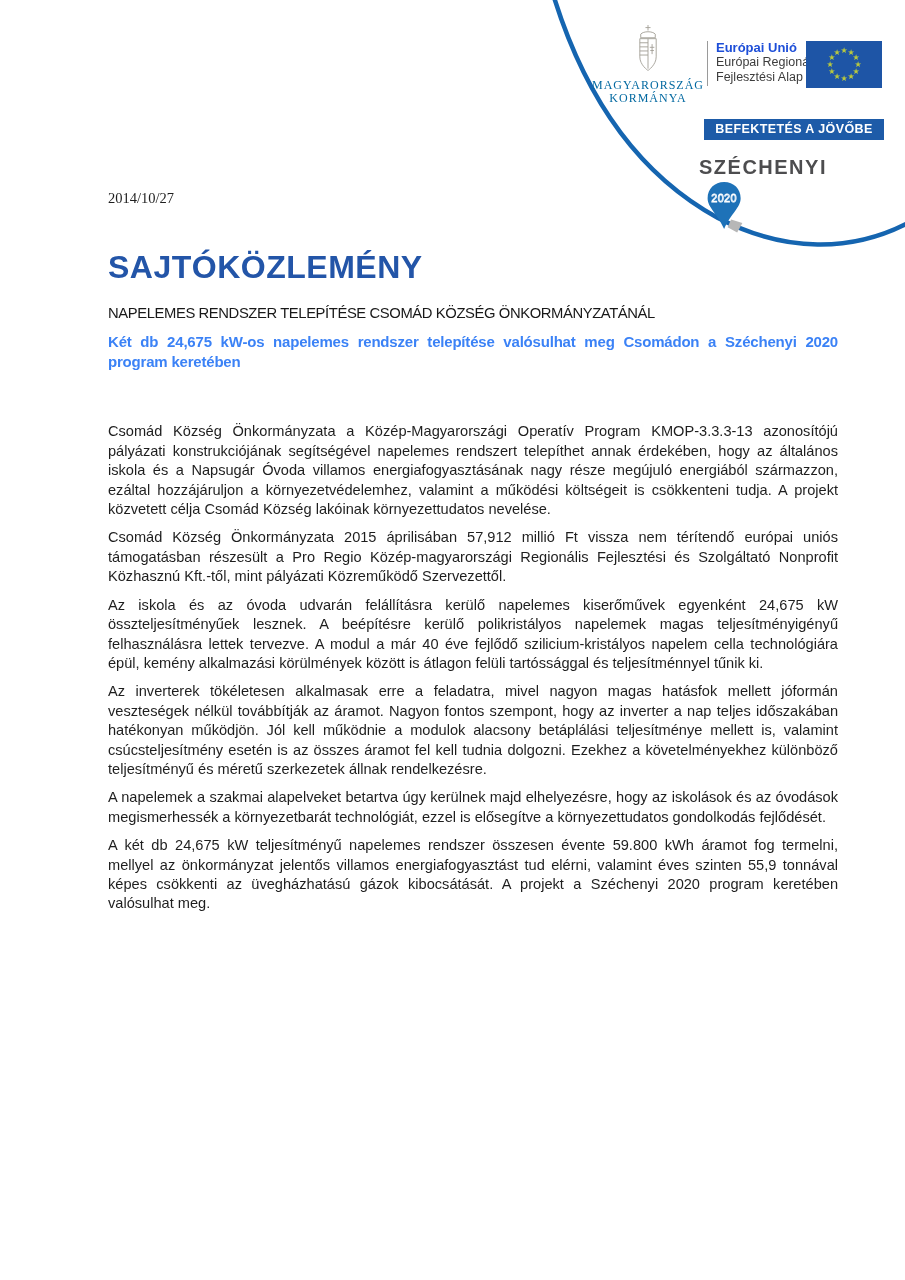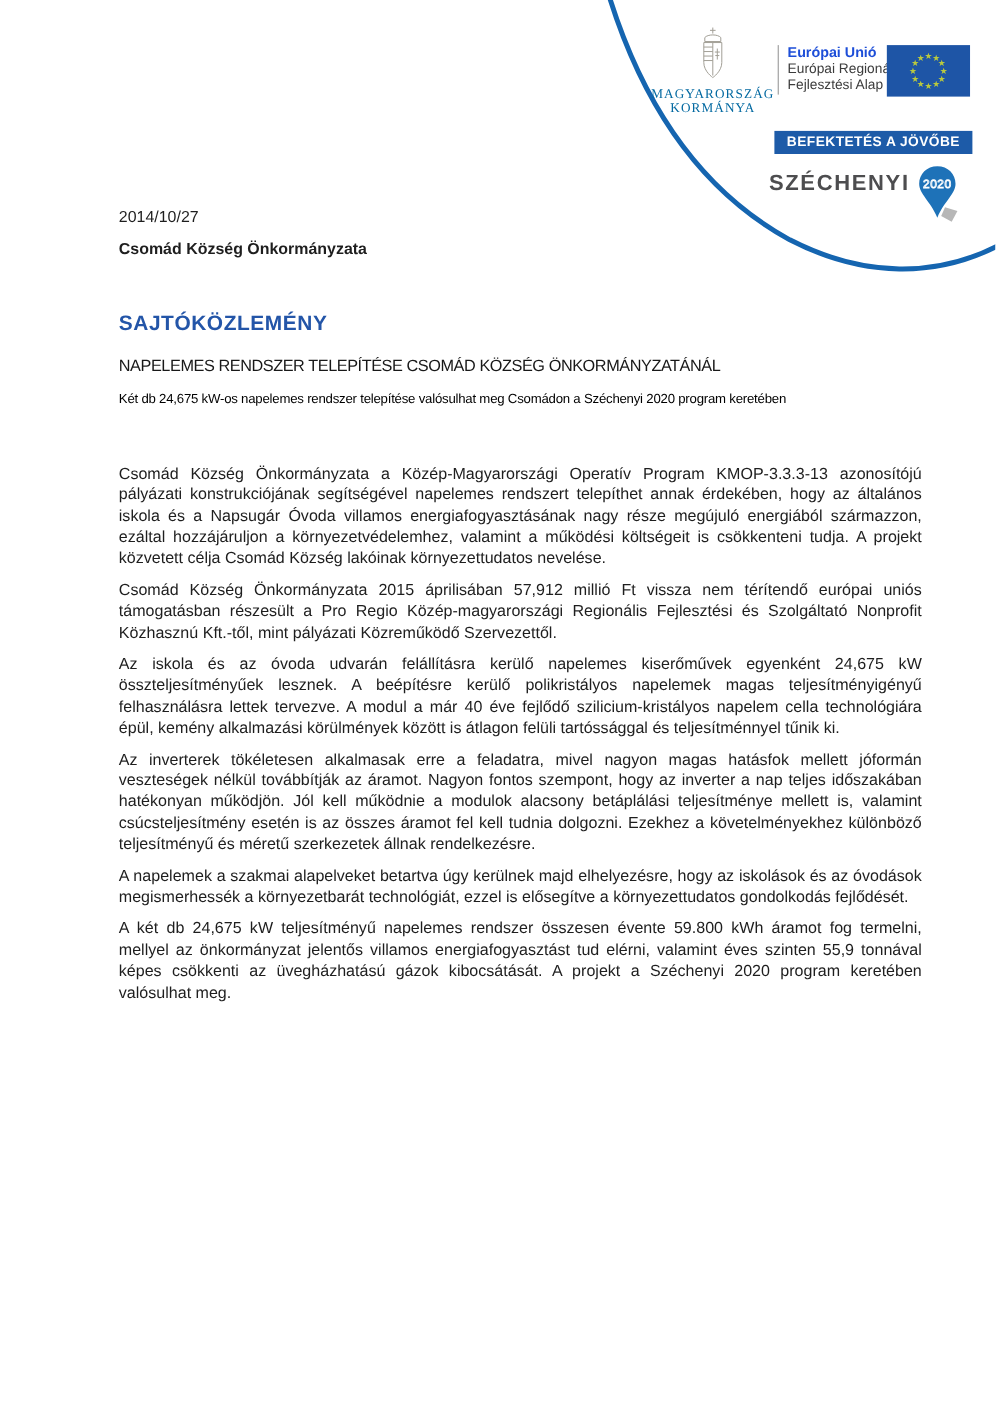--- a/index.html
+++ b/index.html
@@ -26,46 +26,46 @@
   .eu-text .l1 { font-weight:bold; color:#1d4ed8; font-size:13px; }
 
   .eu-flag { position:absolute; left:806px; top:41px; }
 
   .banner {
     position:absolute; left:704px; top:91px; width:180px; height:21px;
     background:#1d5ba8; color:#ffffff; font-weight:bold; font-size:12.5px;
     text-align:center; line-height:21px; letter-spacing:0.4px;margin-top:28px;
   }
 
-  .szechenyi { position:absolute; left:699px; top:148px; display:flex; align-items:flex-start; }
+  .szechenyi { position:absolute; left:699px; top:148px; display:flex; align-items:flex-start;flex-direction:column; }
   .sz-text {
     font-size:20px; font-weight:bold; color:#4d4d4f; letter-spacing:1.5px;
     margin-top:8px;
   }
   .sz-pin { margin-left:6px; }
 
   
   .main { position:absolute; left:108px; top:190px; width:730px; }
 
-  .doc-date { font-size:14.5px; }
+  .doc-date { font-size:14.5px;font-family:Liberation Serif, serif; }
   .doc-org  { font-size:14.5px; font-weight:bold; margin-top:13px; }
 
   .doc-title {
-    margin-top:44px; font-size:19px; font-weight:bold; color:#2355a8;
+    margin-top:44px; font-size:32px; font-weight:bold; color:#2355a8;
     letter-spacing:0.5px; line-height:32px;
   }
 
   .doc-headline {
     margin-top:11px; font-size:14.8px; font-weight:normal; letter-spacing:-0.4px;
     line-height:18px; color:#181818;
   }
 
   .doc-lead {
-    margin-top:10px; font-size:12px; font-weight:normal; letter-spacing:-0.2px;
-    line-height:20px; text-align:justify; color:#000000;
+    margin-top:10px; font-size:15px; font-weight:bold; letter-spacing:-0.2px;
+    line-height:20px; text-align:justify; color:#3b82f6;
   }
 
   .paragraphs { margin-top:50px; }
   .paragraphs p {
     margin:0 0 9px 0; font-size:14.6px; line-height:19.4px;
     text-align:justify; color:#1e1e1e;
   }
 </style>
 </head>
 <body>
@@ -125,21 +125,20 @@
     <span class="sz-text">SZÉCHENYI</span>
     <svg class="sz-pin" width="40" height="60" viewBox="0 0 46 66" aria-hidden="true">
       <path d="M30 45 L43 49 L37 60 L26 54 Z" fill="#b7b7b7"></path>
       <path d="M22 2 C33 2 41 10 41 20.5 C41 31.5 29.5 38 22 56 C14.5 38 3 31.5 3 20.5 C3 10 11 2 22 2 Z" fill="#1e72b8"></path>
       <text x="22" y="25" text-anchor="middle" font-size="12.5" fill="none" stroke="#ffffff" stroke-width="0.9" letter-spacing="0.5" font-family="'Liberation Sans', sans-serif">2020</text>
     </svg>
   </div>
 
   <div class="main">
     <div class="doc-date">2014/10/27</div>
-    <div class="doc-org">Csomád Község Önkormányzata</div>
 
     <h1 class="doc-title">SAJTÓKÖZLEMÉNY</h1>
 
     <div class="doc-headline">NAPELEMES RENDSZER TELEPÍTÉSE CSOMÁD KÖZSÉG ÖNKORMÁNYZATÁNÁL</div>
 
     <div class="doc-lead">Két db 24,675 kW-os napelemes rendszer telepítése valósulhat meg Csomádon a Széchenyi 2020 program keretében</div>
 
     <div class="paragraphs">
       <p>Csomád Község Önkormányzata a Közép-Magyarországi Operatív Program KMOP-3.3.3-13 azonosítójú pályázati konstrukciójának segítségével napelemes rendszert telepíthet annak érdekében, hogy az általános iskola és a Napsugár Óvoda villamos energiafogyasztásának nagy része megújuló energiából származzon, ezáltal hozzájáruljon a környezetvédelemhez, valamint a működési költségeit is csökkenteni tudja. A projekt közvetett célja Csomád Község lakóinak környezettudatos nevelése.</p>
       <p>Csomád Község Önkormányzata 2015 áprilisában 57,912 millió Ft vissza nem térítendő európai uniós támogatásban részesült a Pro Regio Közép-magyarországi Regionális Fejlesztési és Szolgáltató Nonprofit Közhasznú Kft.-től, mint pályázati Közreműködő Szervezettől.</p>

